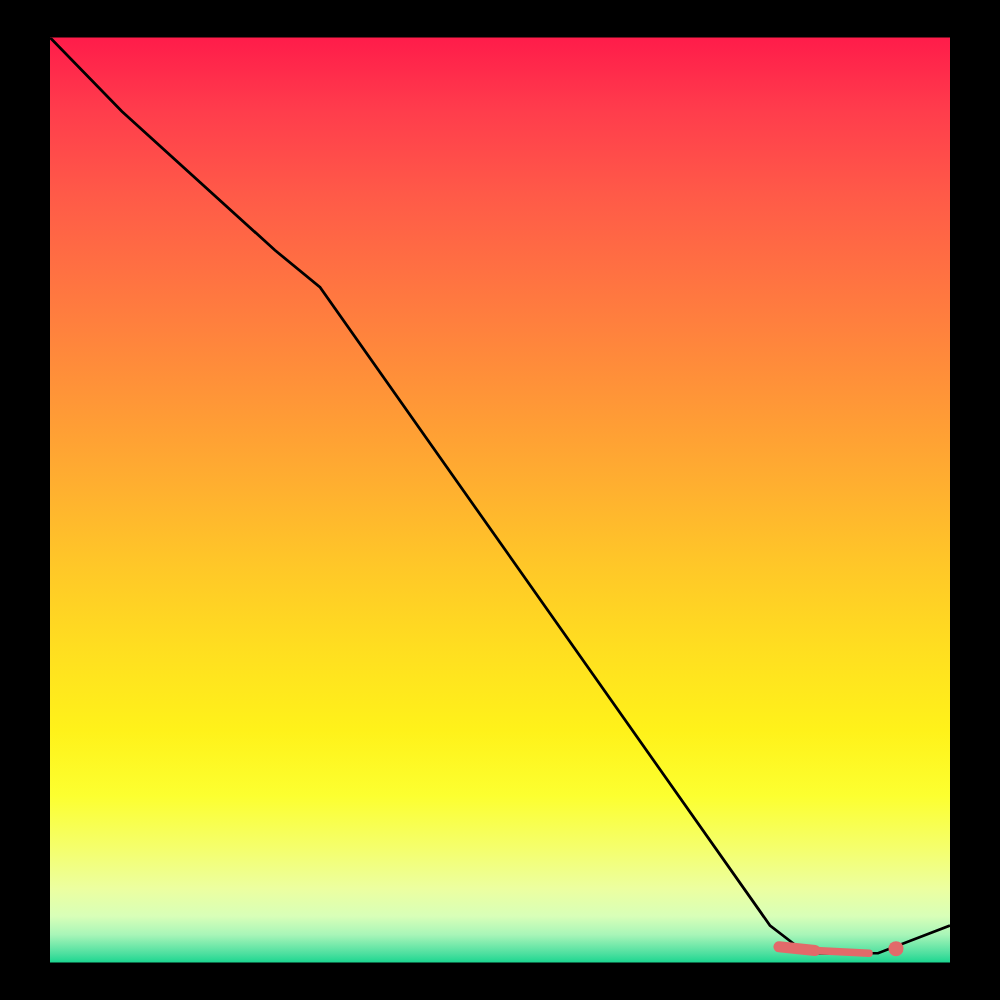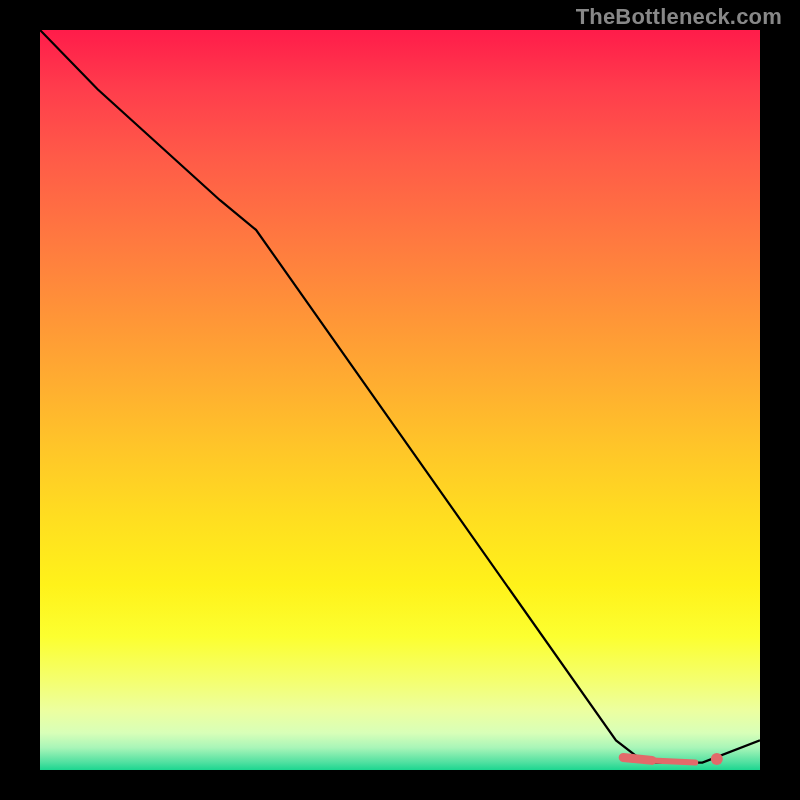--- a/index.html
+++ b/index.html
@@ -76,21 +76,20 @@
     stroke-linecap: round;
   }
   .marker-dot {
     fill: #e26a6a;
   }
 </style>
 </head>
 <body>
 
 <div class="wrapper">
-  <div class="attrib">TheBottleneck.com</div>
 
   <div class="plot">
     <div class="gradient"></div>
     <svg class="overlay" viewBox="0 0 720 740" preserveAspectRatio="none">
       <path id="curve-path" class="curve" d="M0.0 0.0 L57.6 59.2 L180.0 170.2 L216.0 199.8 L576.0 710.4 L604.8 732.6 L662.4 732.6 L720.0 710.4"></path>
       <line id="marker-thick" class="marker-line" x1="583.2" y1="727.42" x2="612" y2="730.38"></line>
       <line id="marker-thin" class="marker-line-thin" x1="612" y1="730.38" x2="655.2" y2="732.6"></line>
       <circle id="marker-dot" class="marker-dot" r="6" cx="676.8" cy="728.9"></circle>
     </svg>
   </div>

